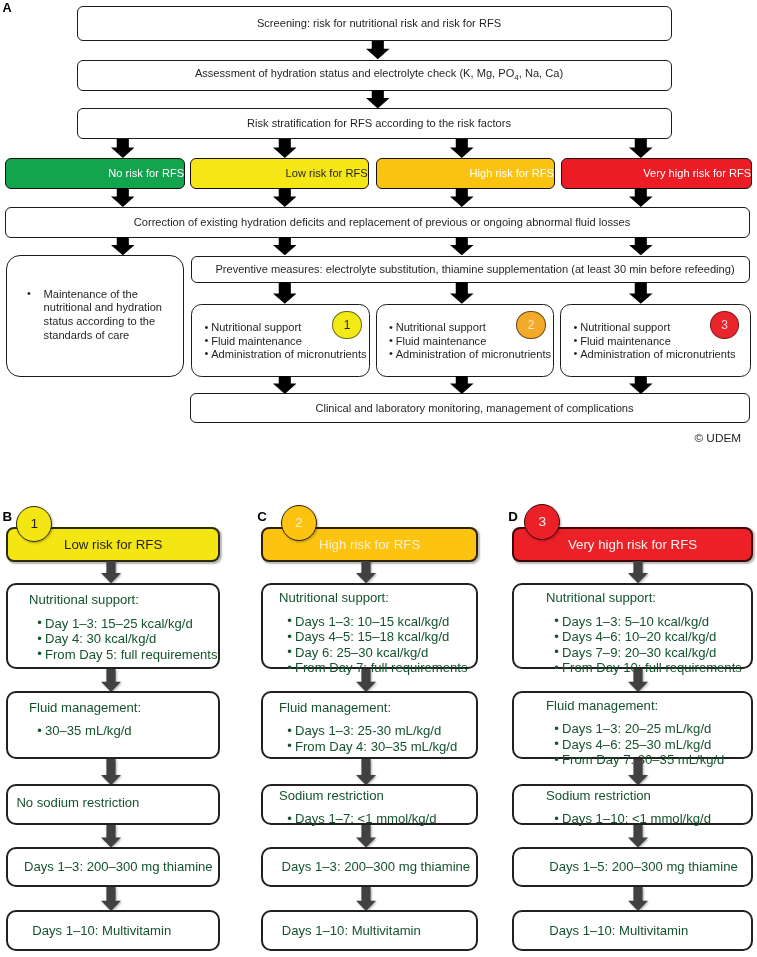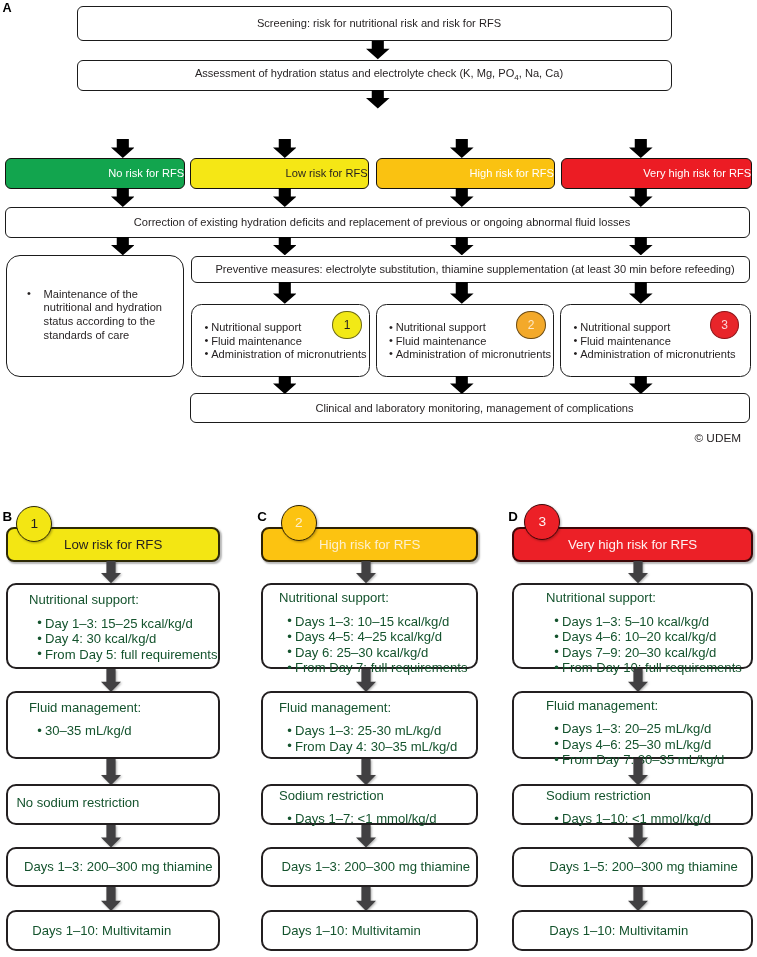--- a/index.html
+++ b/index.html
@@ -50,20 +50,23 @@
   <div class="panel-letter" style="position:absolute;left:2.6px;top:2.2px;">A</div>
 
   <div class="a-box" style="left:77px;top:6px;width:595px;height:35px;">
       <span>Screening: risk for nutritional risk and risk for RFS</span>
     </div>
 
   <div class="a-box" style="left:77px;top:60px;width:595px;height:31px;">
       <span><span>Assessment of hydration status and electrolyte check (K, Mg, PO</span><sub style="font-size:8px;">4</sub><span>, Na, Ca)</span></span>
     </div>
 
+  <div class="a-box" style="left:77px;top:108px;width:595px;height:31px;">
+      <span>Risk stratification for RFS according to the risk factors</span>
+    </div>
 
   <div class="a-box" style="left:5px;top:207px;width:745px;height:31px;">
       <span>Correction of existing hydration deficits and replacement of previous or ongoing abnormal fluid losses</span>
     </div>
 
   <div class="a-box" style="left:191px;top:256px;width:559px;height:27px;">
       <span>Preventive measures: electrolyte substitution, thiamine supplementation (at least 30 min before refeeding)</span>
     </div>
 
   <div class="a-box" style="left:190px;top:393px;width:560px;height:30px;">
@@ -249,21 +252,21 @@
       <span>High risk for RFS</span>
     </div>
     <div class="p-badge" style="left:280.9px;top:505.29999999999995px;width:36px;height:36px;background:#fcc311;border:1.9px solid #2d2205;color:#fdf0cf;filter:drop-shadow(1.6px 1.6px 1.2px rgba(0,0,0,0.3));">
       <span>2</span>
     </div>
     <div class="p-box" style="left:261.2px;top:583px;width:217px;height:86px;">
       <div class="inner" style="top:5.4px;left:15.8px">
         <div>Nutritional support:</div>
         <ul>
           <li>Days 1–3: 10–15 kcal/kg/d</li>
-          <li>Days 4–5: 4–25 kcal/kg/d</li>
+          <li>Days 4–5: 15–18 kcal/kg/d</li>
           <li>Day 6: 25–30 kcal/kg/d</li>
           <li>From Day 7: full requirements</li>
         </ul>
       </div>
     </div>
     <svg class="arrowB" style="left:356.2px;top:668.6px;filter:drop-shadow(1.7px 1.7px 1.2px rgba(0,0,0,0.33));" width="20" height="23" viewBox="0 0 20 23">
       <path d="M5.40 0.00L14.60 0.00L14.60 12.80L20.00 12.80L10.00 23.00L0.00 12.80L5.40 12.80Z" fill="#414042"></path>
     </svg>
     <div class="p-box" style="left:261.2px;top:691px;width:217px;height:68px;">
       <div class="inner" style="top:6.8px;left:15.8px">

